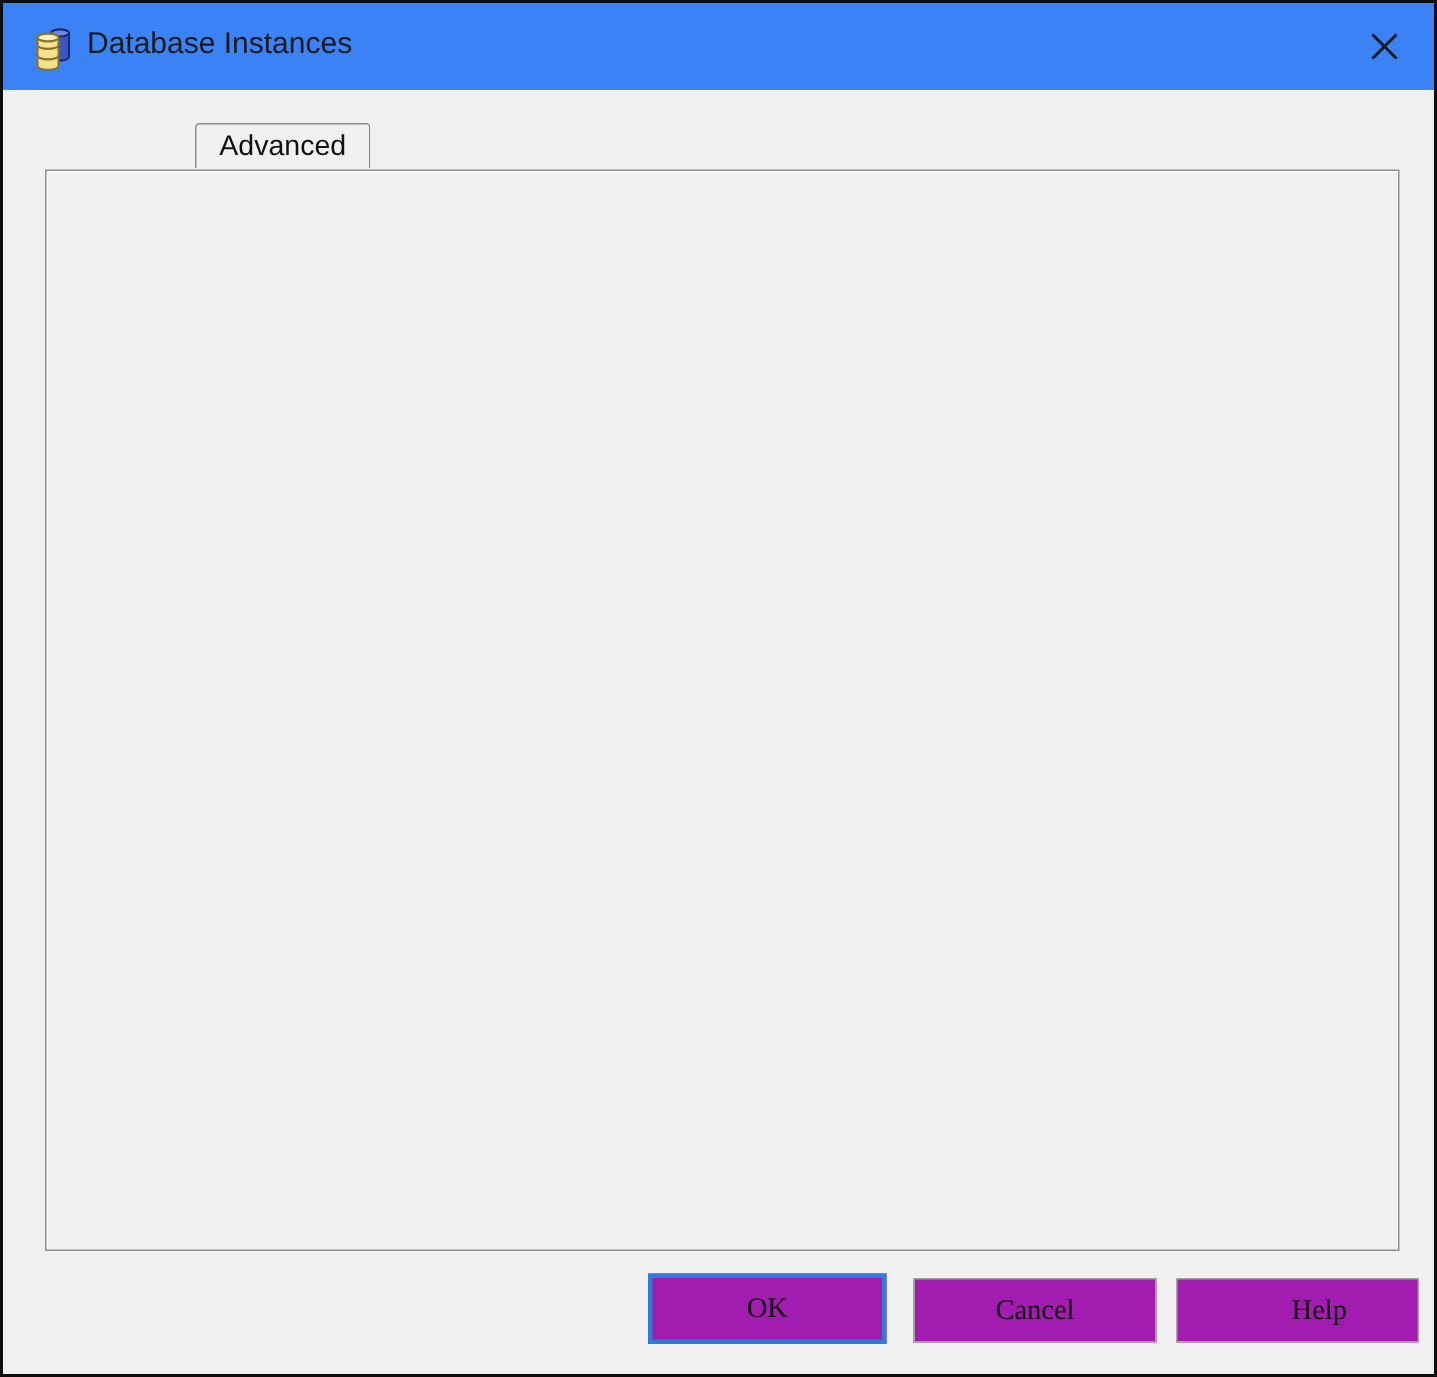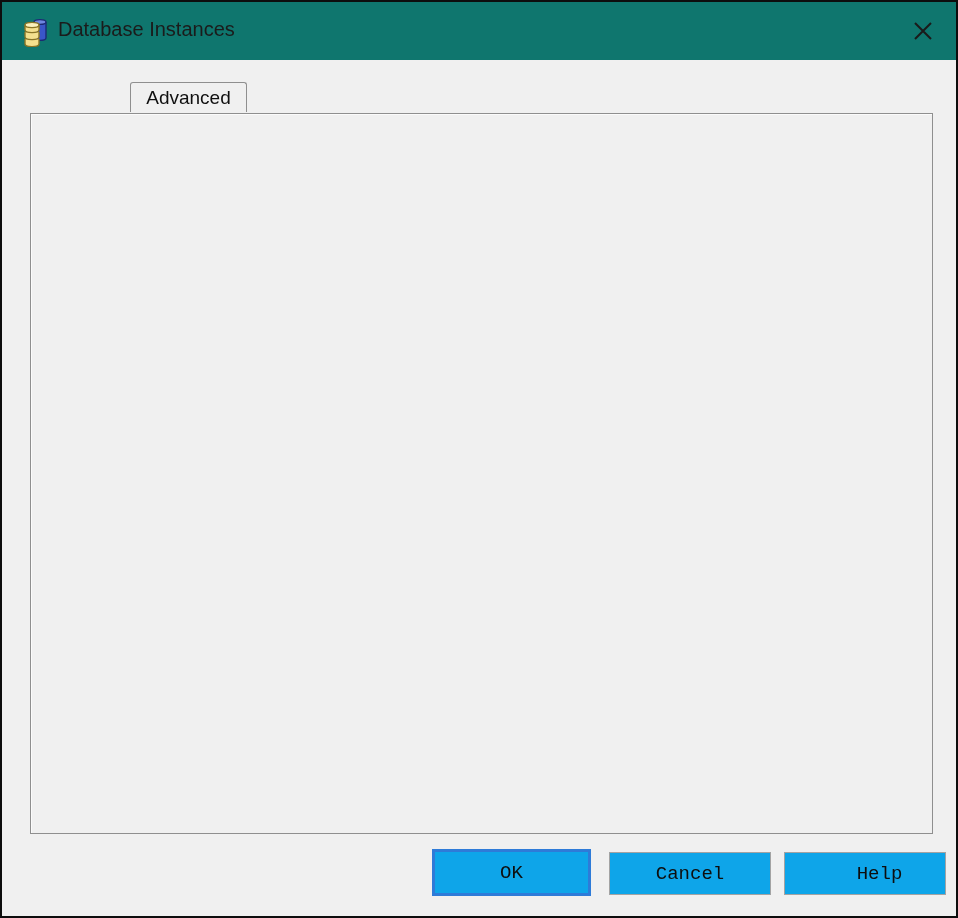--- a/index.html
+++ b/index.html
@@ -3,21 +3,21 @@
 <meta charset="utf-8">
 <style>
   * { margin:0; padding:0; box-sizing:border-box; }
   html,body { background:#cfcfcf; font-family:"Liberation Sans", sans-serif; }
   .dialog {
     position:relative; width:958px; height:918px;
     background:#f0f0f0; border:2px solid #0d0d0d; overflow:hidden;
   }
 
   
-  .titlebar { position:absolute; left:0; top:0; right:0; height:58px; background:#0f766e;text-align:center; }
+  .titlebar { position:absolute; left:0; top:0; right:0; height:58px; background:#3b82f6;text-align:center; }
   .title-icon { position:absolute; left:14px; top:13px; width:32px; height:32px; }
   .title-text { position:absolute; left:56px; top:16px; font-size:20px; color:#1b1b1b; }
   .close-btn { position:absolute; right:18px; top:14px; width:30px; height:30px; display:flex; align-items:center; justify-content:center; cursor:pointer; }
 
   
   .tab { position:absolute; background:#f0f0f0; border:1px solid #8f8f8f; border-bottom:none;
          border-radius:3px 3px 0 0; display:flex; align-items:center; justify-content:center;
          font-size:19px; color:#101010; }
   .tab.active { top:75px; height:37px; z-index:3; }
   .tab.inactive { top:80px; height:30px; z-index:1; }
@@ -37,23 +37,23 @@
   
   .combo { position:absolute; left:218px; top:300px; width:483px; height:47px;
            background:#ffffff; border:1px solid #767676; display:flex; align-items:center; }
   .combo .db-ico { margin-left:7px; width:28px; height:32px; flex:0 0 auto; }
   .combo .combo-text { margin-left:9px; font-size:19px; color:#101010; white-space:nowrap; }
   .combo .chev { margin-left:auto; margin-right:14px; }
 
   
   .upgrade-hl { position:absolute; left:704px; top:291px; width:210px; height:58px;
                 border:5px solid #e8402a; background:#e8402a; }
-  .btn { background:#0ea5e9; border:1px solid #a3a3a3; font-size:19px; color:#0e0e0e;
+  .btn { background:#a21caf; border:1px solid #a3a3a3; font-size:19px; color:#0e0e0e;
          display:flex; align-items:center; justify-content:center; cursor:pointer;
-         font-family:Liberation Mono, monospace; }
+         font-family:Liberation Serif, serif; }
   .upgrade-hl .btn { width:100%; height:100%; border-color:#9a9a9a; }
 
   
   .textarea { position:absolute; left:218px; top:395px; width:691px; height:80px;
               background:#ffffff; border:1px solid #767676; }
   .textarea .ta-text { position:absolute; left:9px; top:6px; font-size:19px; color:#101010; }
   .ta-scroll { position:absolute; right:1px; top:1px; bottom:1px; width:23px; background:#f0f0f0; }
   .ta-scroll svg { position:absolute; left:3px; }
 
   

